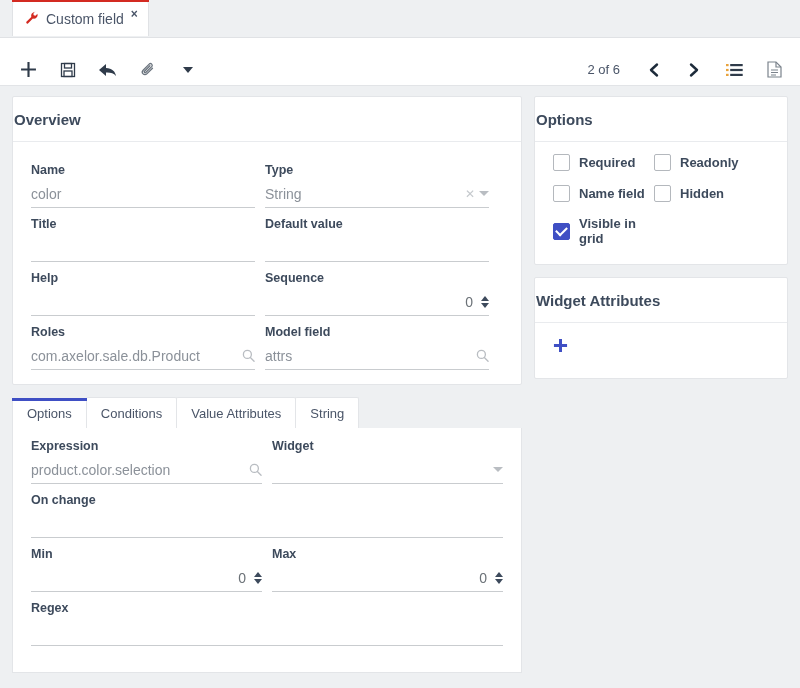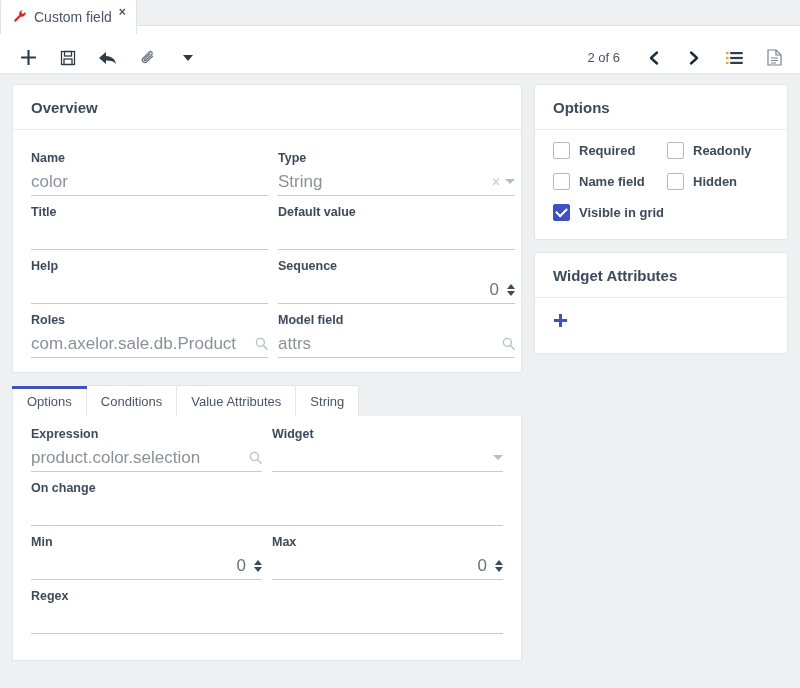--- a/index.html
+++ b/index.html
@@ -7,25 +7,25 @@
     width: 800px; height: 688px;
     background: #eef0f2;
     font-family: "Liberation Sans", sans-serif;
     font-size: 13px;
     color: #44546a;
     overflow: hidden;
   }
 
   
   .tabstrip {
-    height: 26px;
+    height: 38px;
     background: #eef0f2;
     display: flex;
-    align-items: flex-start;
-    padding-left: 0;
+    align-items: center;
+    padding-left: 12px;
     border-bottom: 1px solid #e0e2e5;
   }
   .doc-tab {
     position: relative;
     height: 34px;
     background: #ffffff;
     border: 1px solid #e0e2e5;
     border-bottom: none;
     border-top: none;
     display: flex;
@@ -98,29 +98,29 @@
   .col-left { width: 510px; }
   .col-right { width: 254px; }
 
   .card {
     background: #ffffff;
     border: 1px solid #e3e5e8;
     border-radius: 2px;
   }
   .card + .card { margin-top: 12px; }
   .card-head {
-    padding: 14px 18px 13px 18px;
+    padding: 14px 18px 13px 1px;
     border-bottom: 1px solid #e9ebee;
   }
   .card-title {
     font-size: 15px;
     font-weight: bold;
     color: #3d4a5c;
   }
-  .card-body { padding: 12px 6px 14px 18px; }
+  .card-body { padding: 12px 32px 14px 18px; }
 
   
   .frow {
     display: flex;
     gap: 10px;
   }
   .fcell { flex: 1 1 0; min-width: 0; }
   .fcell.full { flex: 1 1 100%; }
 
   .flabel {
@@ -133,21 +133,21 @@
   }
   .finput {
     height: 28px;
     border-bottom: 1px solid #c9cccf;
     display: flex;
     align-items: center;
     position: relative;
     cursor: text;
   }
   .fval {
-    font-size: 17px;
+    font-size: 14px;
     color: #8b9199;
     white-space: nowrap;
     overflow: hidden;
     text-overflow: ellipsis;
     flex: 1;
   }
   .fval.num { text-align: right; padding-right: 6px; color: #6b7177; }
 
   .ficon {
     color: #b9bdc2;

